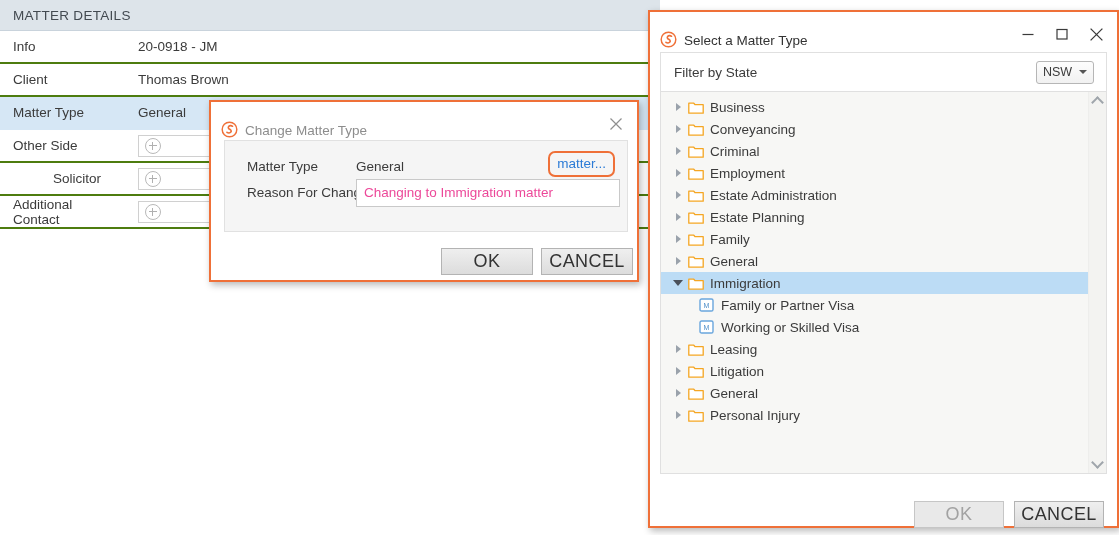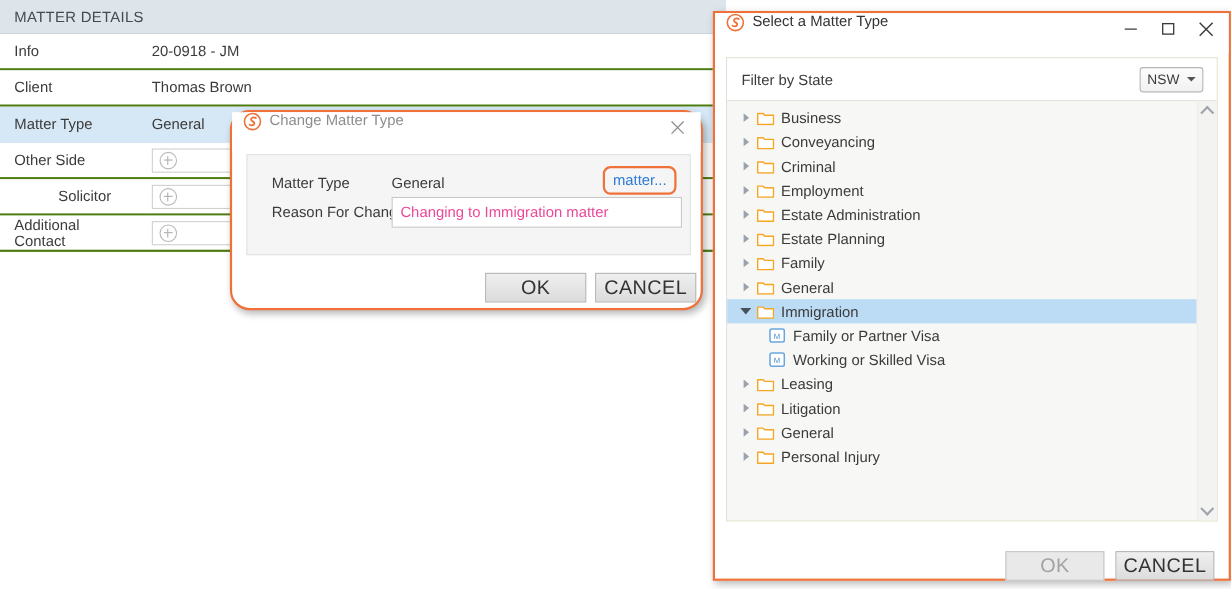--- a/index.html
+++ b/index.html
@@ -88,21 +88,21 @@
   .dlg {
     position: absolute;
     background: #ffffff;
     border: 2px solid #ef7038;
     box-sizing: border-box;
     box-shadow: 2px 3px 7px rgba(0,0,0,.28);
   }
   .dlg-title {
     height: 36px;
     display: flex;
-    align-items: flex-start;
+    align-items: flex-end;
     padding: 0 4px 0 10px;
     background: #ffffff;
     box-sizing: border-box;
   }
   .logo {
     width: 17px; height: 17px;
     flex: 0 0 auto;
     margin-right: 7px;
   }
   .dlg-title-text {
@@ -118,21 +118,20 @@
     flex: 0 0 auto;
   }
   .wbtn svg { display: block; }
 
   
   #change-dialog {
     left: 209px;
     top: 100px;
     width: 430px;
     height: 182px;
-    border-radius: 18px;
   }
   #change-inner {
     position: absolute;
     left: 13px; top: 38px;
     width: 404px; height: 92px;
     background: #f5f5f5;
     border: 1px solid #e1e1e1;
     box-sizing: border-box;
   }
   #change-inner .crow {
@@ -191,21 +190,21 @@
     top: 10px;
     width: 471px;
     height: 518px;
   }
   #select-body {
     position: absolute;
     left: 10px; top: 40px;
     right: 10px; bottom: 52px;
     border: 1px solid #e0e0e0;
     box-sizing: border-box;
-    background: #fef9c3;
+    background: #a16207;
   }
   #filter-bar {
     height: 38px;
     border-bottom: 1px solid #e0e0e0;
     display: flex;
     align-items: center;
     padding: 0 12px 0 13px;
     background: #ffffff;
   }
   #filter-label { flex: 1 1 auto; font-size: 13.5px; color: #3b3b3b; }

